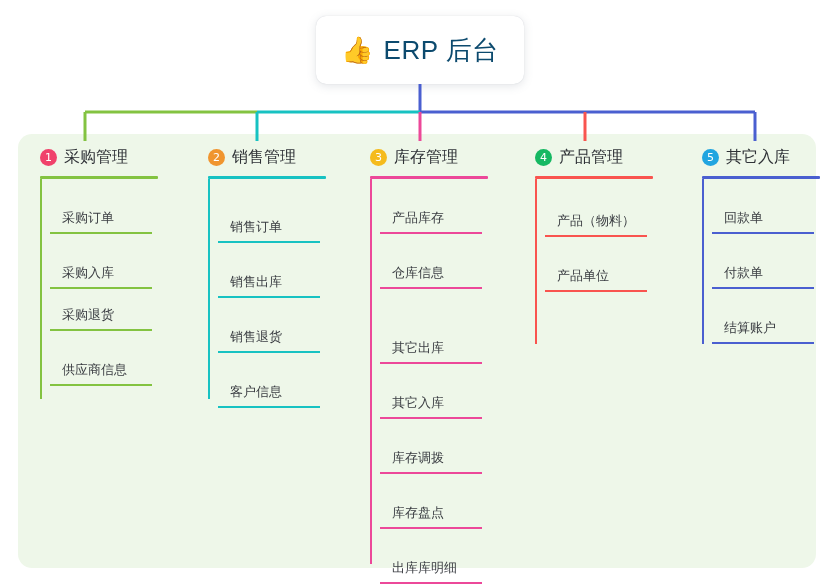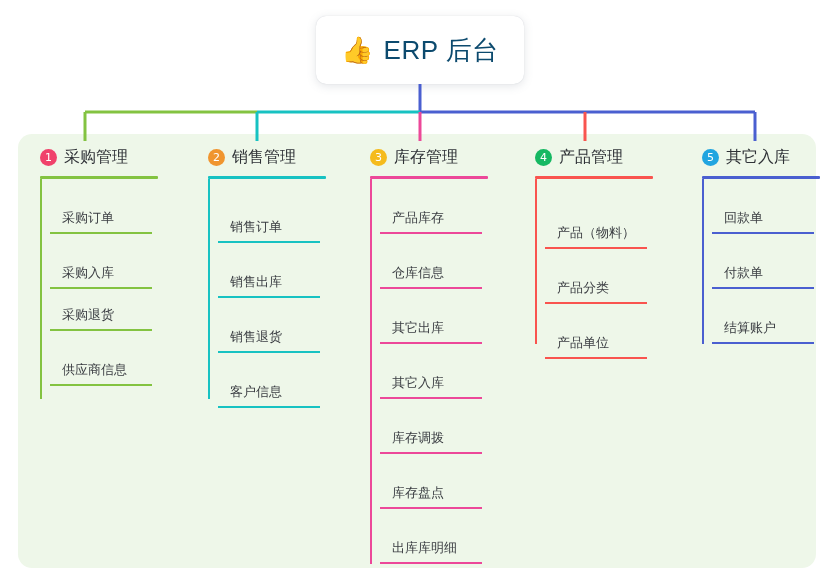--- a/index.html
+++ b/index.html
@@ -233,21 +233,21 @@
         <div class="items">
           <div class="spine" style="background: rgb(236, 72, 153); height: 385px;"></div>
           <div class="item" style="height: 55px;">
             <span class="item-label">产品库存</span>
             <div class="item-rule" style="background: rgb(236, 72, 153);"></div>
           </div>
           <div class="item" style="height: 55px;">
             <span class="item-label">仓库信息</span>
             <div class="item-rule" style="background: rgb(236, 72, 153);"></div>
           </div>
-          <div class="item" style="height: 55px;">
+          <div class="item" style="height: 55px; margin-top: 20px;">
             <span class="item-label">其它出库</span>
             <div class="item-rule" style="background: rgb(236, 72, 153);"></div>
           </div>
           <div class="item" style="height: 55px;">
             <span class="item-label">其它入库</span>
             <div class="item-rule" style="background: rgb(236, 72, 153);"></div>
           </div>
           <div class="item" style="height: 55px;">
             <span class="item-label">库存调拨</span>
             <div class="item-rule" style="background: rgb(236, 72, 153);"></div>
@@ -263,29 +263,25 @@
         </div>
       </div>
       <div class="column" style="left: 525px;">
         <div class="col-header">
           <span class="badge" style="background: rgb(21, 184, 98);">4</span>
           <span class="col-title">产品管理</span>
         </div>
         <div class="col-rule" style="background: rgb(249, 84, 79); width: 118px;"></div>
         <div class="items">
           <div class="spine" style="background: rgb(249, 84, 79); height: 165px;"></div>
-          <div class="item" style="height: 70px;">
+          <div class="item" style="height: 58px;">
             <span class="item-label">产品（物料）</span>
             <div class="item-rule" style="background: rgb(249, 84, 79);"></div>
           </div>
           <div class="item" style="height: 55px;">
-            <span class="item-label">产品分类</span>
-            <div class="item-rule" style="background: rgb(249, 84, 79);"></div>
-          </div>
-          <div class="item" style="height: 55px;">
             <span class="item-label">产品单位</span>
             <div class="item-rule" style="background: rgb(249, 84, 79);"></div>
           </div>
         </div>
       </div>
       <div class="column" style="left: 692px;">
         <div class="col-header">
           <span class="badge" style="background: rgb(33, 165, 224);">5</span>
           <span class="col-title">其它入库</span>
         </div>

